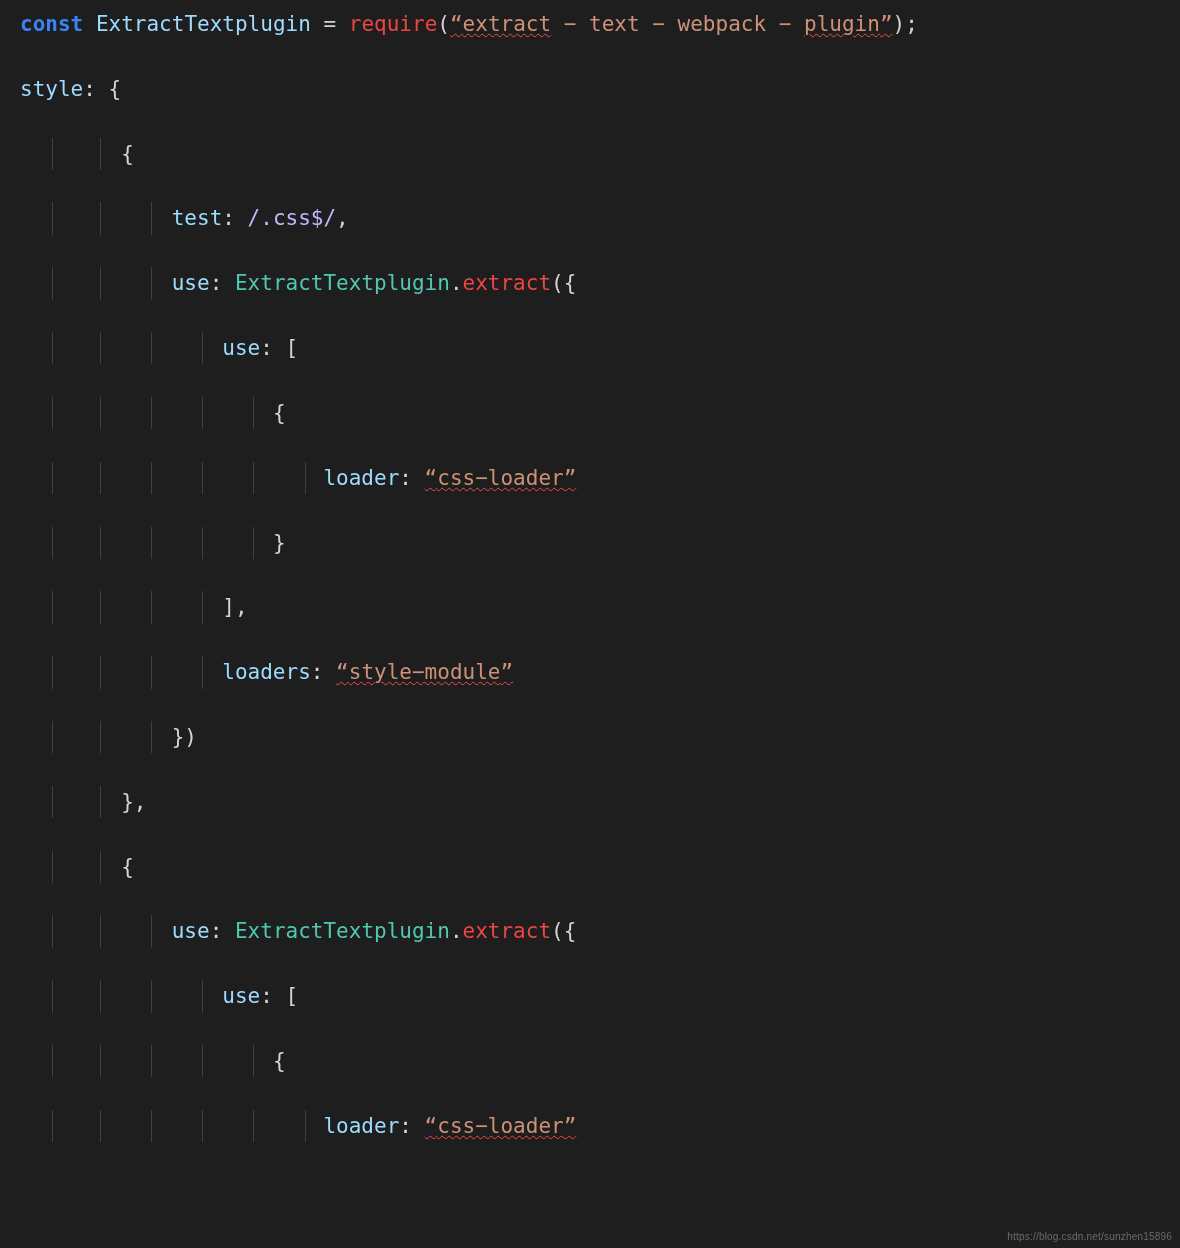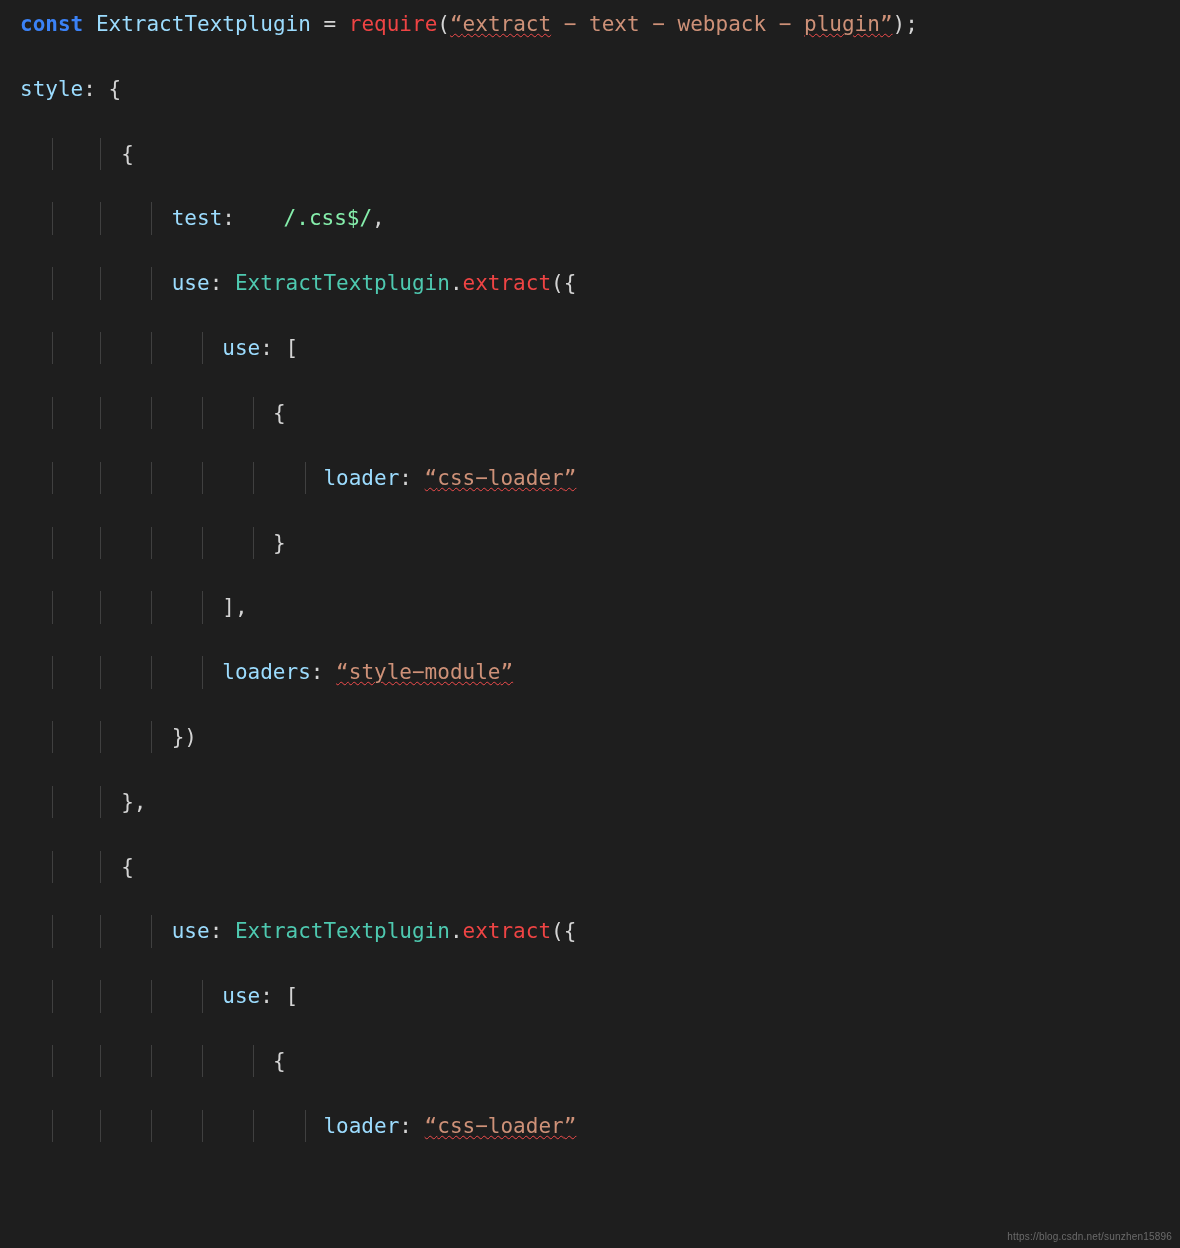--- a/index.html
+++ b/index.html
@@ -31,21 +31,21 @@
   .g1{left:32px;} .g2{left:80px;} .g3{left:131px;} .g4{left:182px;}
   .g5{left:233px;} .g6{left:285px;}
 
   .kw  { color: #3b82f6; font-weight: bold; }
   .var { color: #9cdcfe; }
   .cls { color: #4ec9b0; }
   .fn  { color: #ef4444; margin-top: 46px; }
   .op  { color: #d4d4d4; }
   .pun { color: #d4d4d4; }
   .str { color: #ce9178; }
-  .rgx { color: #86efac; margin-left: 36px; }
+  .rgx { color: #c4b5fd; }
   .prop{ color: #9cdcfe; }
 
   .squiggly {
     text-decoration-line: underline;
     text-decoration-style: wavy;
     text-decoration-color: #f14c4c;
     text-decoration-thickness: 1.4px;
     text-underline-offset: 2px;
   }
 

